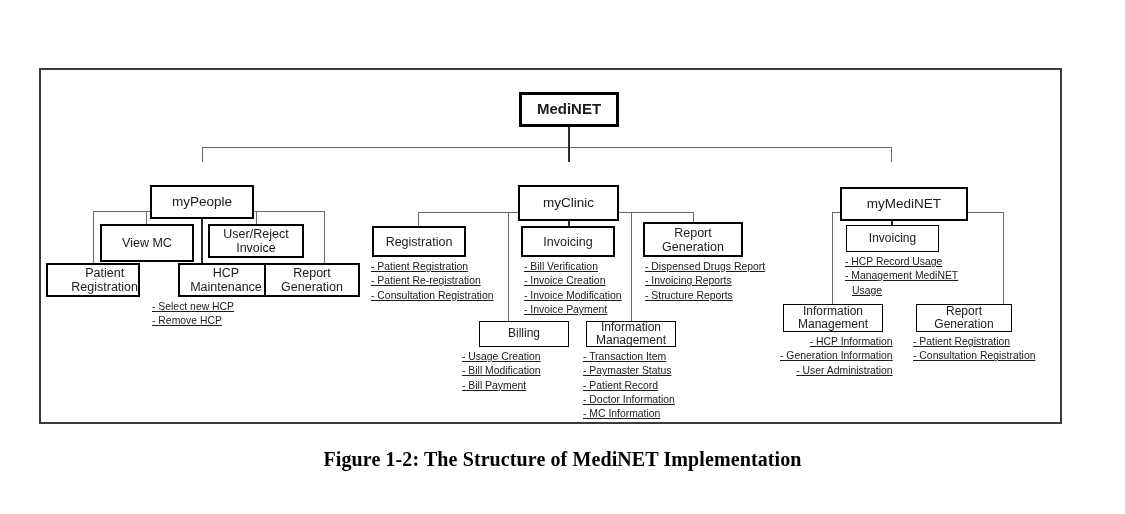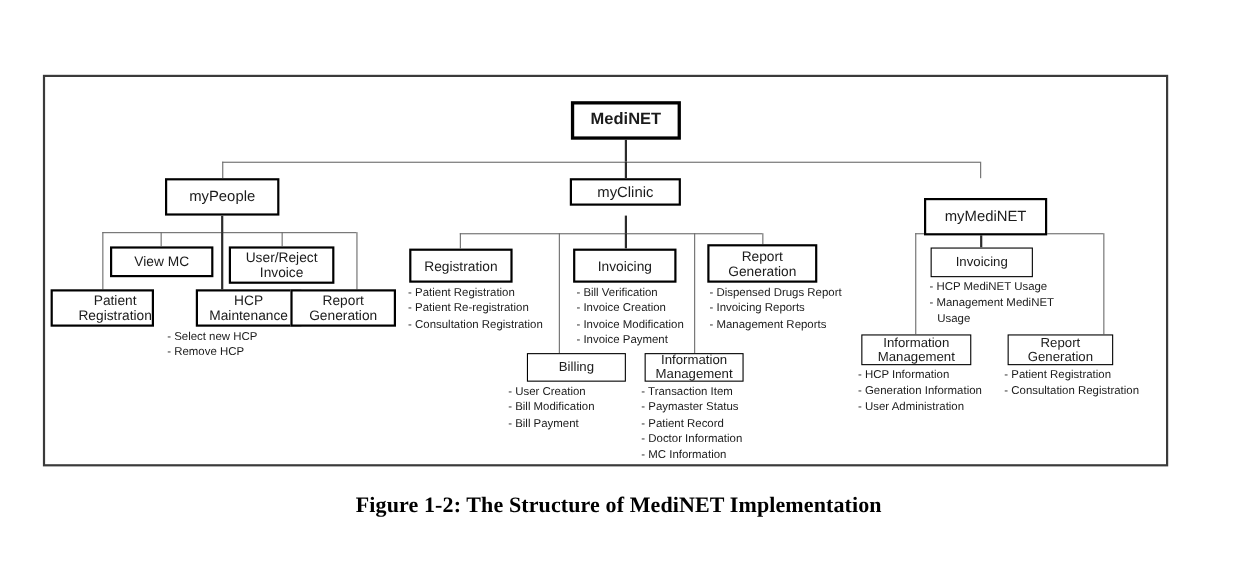--- a/index.html
+++ b/index.html
@@ -44,40 +44,41 @@
     z-index: 3;
   }
   .node.lvl1 {           
     border-width: 3px;
     font-weight: bold;
     font-size: 15px;
   }
   .node.lvl2 {           
     border-width: 2.5px;
     font-size: 13.5px;
+    margin-top: 23px;
   }
   .node.lvl3 {
     border-width: 2px;
     font-size: 12.5px;
   }
   .node.lvl4 {
     border-width: 1.6px;
     font-size: 12px;
   }
 
   
   .bullets {
     position: absolute;
     font-size: 10.4px;
     line-height: 1.38;
     color: #1b1b1b;
     white-space: nowrap;
     z-index: 2;
   }
-  .bullets div { white-space: nowrap; }
+  .bullets div { white-space: nowrap; text-decoration: underline; }
   .bullets div.cont { padding-left: 7px; }
 
   
   .ln {
     position: absolute;
     background: #6b6b6b;
     z-index: 1;
   }
   .ln.h { height: 1px; }
   .ln.v { width: 1px; }
@@ -112,37 +113,37 @@
 <div class="ln h" style="left:202px; top:147px; width:689px; height:1px;"></div>
 
 <div class="ln v" style="left:202px; top:147px; width:1px; height:15px;"></div>
 <div class="ln v dark" style="left:568px; top:147px; width:1.5px; height:15px;"></div>
 <div class="ln v" style="left:891px; top:147px; width:1px; height:15px;"></div>
 
 <div class="node lvl2" style="left:150px; top:162px; width:104px; height:34px;">
   <span>myPeople</span>
 </div>
 
-<div class="node lvl2" style="left:518px; top:162px; width:101px; height:25px;align-items:center;">
+<div class="node lvl2" style="left:518px; top:162px; width:101px; height:36px;align-items:center;">
   <span>myClinic</span>
 </div>
 
-<div class="node lvl2" style="left:840px; top:180px; width:112px; height:34px;">
+<div class="node lvl2" style="left:840px; top:164px; width:128px; height:34px;">
   <span>myMediNET</span>
 </div>
 
 <div class="ln v dark" style="left:201px; top:196px; width:1.5px; height:15px;"></div>
 <div class="ln h" style="left:93px; top:211px; width:231px; height:1px;"></div>
 <div class="ln v" style="left:93px; top:211px; width:1px; height:55px;"></div>
 <div class="ln v" style="left:146px; top:211px; width:1px; height:13px;"></div>
 <div class="ln v dark" style="left:201px; top:211px; width:1.5px; height:55px;"></div>
 <div class="ln v" style="left:256px; top:211px; width:1px; height:13px;"></div>
 <div class="ln v" style="left:324px; top:211px; width:1px; height:55px;"></div>
 
-<div class="node lvl3" style="left:100px; top:224px; width:94px; height:28px;">
+<div class="node lvl3" style="left:100px; top:224px; width:94px; height:38px;">
   <span>View MC</span>
 </div>
 
 <div class="node lvl3" style="left:208px; top:224px; width:96px; height:34px;">
   <div>
     <div>User/Reject</div>
     <div>Invoice</div>
   </div>
 </div>
 
@@ -201,28 +202,28 @@
 
 <div class="node lvl3" style="left:643px; top:222px; width:100px; height:35px;">
   <div>
     <div>Report</div>
     <div>Generation</div>
   </div>
 </div>
 <div class="bullets" style="left:645px; top:260px;">
   <div>- Dispensed Drugs Report</div>
   <div>- Invoicing Reports</div>
-  <div>- Management Reports</div>
+  <div>- Structure Reports</div>
 </div>
 
 <div class="node lvl4" style="left:463px; top:321px; width:90px; height:26px;margin-left:16px;">
   <span>Billing</span>
 </div>
 <div class="bullets" style="left:462px; top:350px;">
-  <div>- User Creation</div>
+  <div>- Usage Creation</div>
   <div>- Bill Modification</div>
   <div>- Bill Payment</div>
 </div>
 
 <div class="node lvl4" style="left:586px; top:321px; width:90px; height:26px;">
   <div>
     <div>Information</div>
     <div>Management</div>
   </div>
 </div>
@@ -237,32 +238,32 @@
 <div class="ln v dark" style="left:891px; top:196px; width:1.5px; height:16px;"></div>
 <div class="ln h" style="left:832px; top:212px; width:171px; height:1px;"></div>
 <div class="ln v" style="left:832px; top:212px; width:1px; height:92px;"></div>
 <div class="ln v dark" style="left:891px; top:212px; width:1.5px; height:13px;"></div>
 <div class="ln v" style="left:1003px; top:212px; width:1px; height:92px;"></div>
 
 <div class="node lvl4" style="left:846px; top:225px; width:93px; height:27px;">
   <span>Invoicing</span>
 </div>
 <div class="bullets" style="left:845px; top:255px;">
-  <div>- HCP MediNET Usage</div>
+  <div>- HCP Record Usage</div>
   <div>- Management MediNET</div>
   <div class="cont">Usage</div>
 </div>
 
 <div class="node lvl4" style="left:783px; top:304px; width:100px; height:28px;">
   <div>
     <div>Information</div>
     <div>Management</div>
   </div>
 </div>
-<div class="bullets" style="left:780px; top:335px;">
+<div class="bullets" style="left:780px; top:335px;text-align:right;">
   <div>- HCP Information</div>
   <div>- Generation  Information</div>
   <div>- User Administration</div>
 </div>
 
 <div class="node lvl4" style="left:916px; top:304px; width:96px; height:28px;">
   <div>
     <div>Report</div>
     <div>Generation</div>
   </div>

